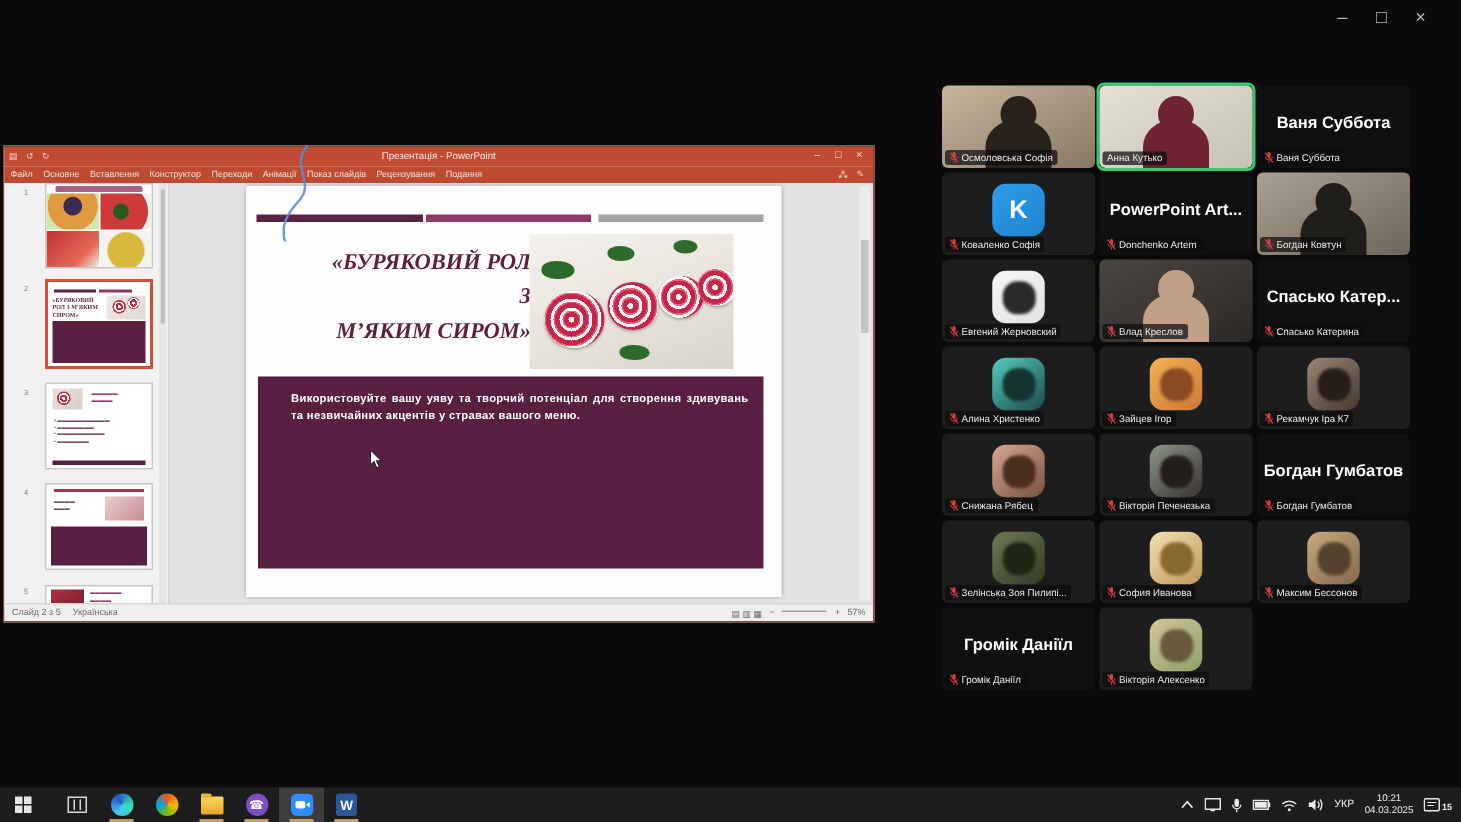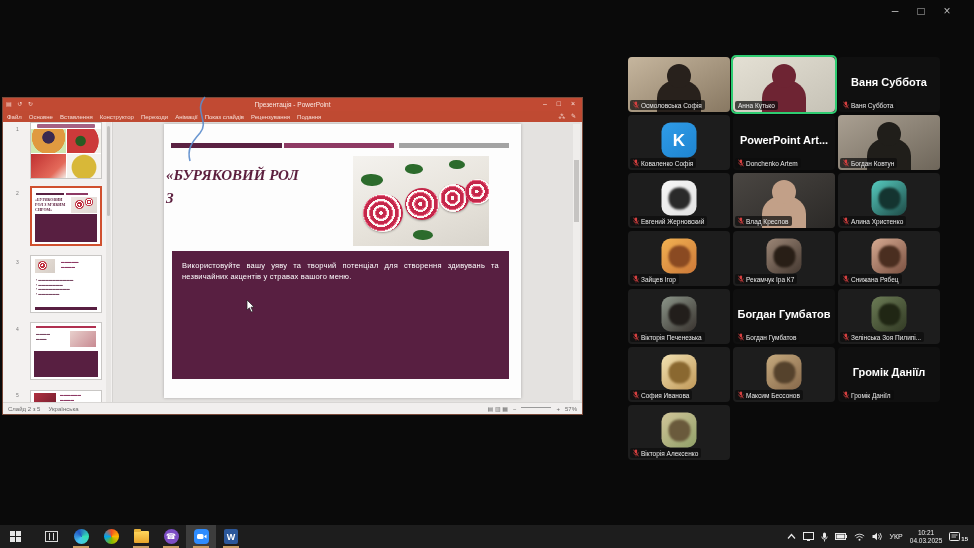--- a/index.html
+++ b/index.html
@@ -43,30 +43,30 @@
       background:repeating-radial-gradient(circle,#fff 0 1px,#c03040 1px 2.5px); }
   .mini-img b + b { left:14px; top:1px; width:8px; height:8px; }
   .mini-box { position:absolute; left:3px; right:3px; bottom:2px; background:#581f41; }
   .mini-lines { position:absolute; font-size:3.5px; color:#7a4a64; line-height:4.5px; }
 
   
   #slide-scrollbar { position:absolute; right:2px; top:2px; width:7px; height:276px; background:#efedeb; }
   #slide-scrollbar .sb-thumb { position:absolute; top:36px; left:1px; width:5px; height:62px; background:#c6c4c2; }
   #slide { position:absolute; left:161px; top:2px; width:357px; height:274px; background:#fdfdfd; box-shadow:0 0 3px rgba(0,0,0,.25); }
   .deco-bar { position:absolute; top:19px; height:5px; }
-  #slide-title { position:absolute; left:2px; top:40px; width:188px; text-align:left;
+  #slide-title { position:absolute; left:2px; top:40px; width:188px; text-align:right;
       font-family:"Liberation Serif", serif; font-weight:bold; font-style:italic;
       font-size:15px; line-height:23px; }
   #slide-image { position:absolute; left:189px; top:32px; width:136px; height:90px;
       background:linear-gradient(160deg,#f4f2ee 0%,#e6e2da 60%,#d8d4cc 100%); overflow:hidden; }
   .roll { position:absolute; border-radius:50%;
       background:repeating-radial-gradient(circle at 45% 50%, #fdf8f6 0 2px, #c4274a 2px 5px, #e8607e 5px 6px); box-shadow:0 1px 2px rgba(0,0,0,.3); }
   .parsley { position:absolute; background:#2c6b2c; border-radius:45% 55% 50% 50%; filter:blur(.4px); }
   #slide-box { position:absolute; left:8px; right:12px; top:127px; height:128px; padding:9px 10px; }
-  #slide-box p { color:#fff; font-size:7.5px; font-weight:normal; line-height:11px; text-align:justify; letter-spacing:.2px; }
+  #slide-box p { color:#fff; font-size:7.5px; font-weight:bold; line-height:11px; text-align:justify; letter-spacing:.2px;margin-left:12px; }
   #cursor { position:absolute; left:82px; top:176px; }
 
   
   #squiggle { position:absolute; left:178px; top:95px; pointer-events:none; }
 
   
   #ppt-statusbar { position:absolute; left:0; bottom:0; width:100%; height:12px; background:#f1efee; border-top:1px solid #d8d6d4;
       display:flex; align-items:center; font-size:6px; color:#6a6a6a; padding:0 5px; }
   #ppt-statusbar .right { margin-left:auto; display:flex; align-items:center; gap:5px; }
   #status-zoom-slider { display:inline-block; width:30px; height:1px; background:#9a9a9a; position:relative; top:-1px; }
@@ -202,20 +202,21 @@
       </div>
 
       <div id="slide">
         <div class="deco-bar" id="bar1" style="left: 7px; width: 111px; background: rgb(90, 33, 66);"></div>
         <div class="deco-bar" id="bar2" style="left: 120px; width: 110px; background: rgb(142, 58, 100);"></div>
         <div class="deco-bar" id="bar3" style="left: 235px; width: 110px; background: rgb(163, 163, 163);"></div>
 
         <div id="slide-title" style="color: rgb(92, 31, 62);">
           <div>«БУРЯКОВИЙ РОЛ</div>
           <div>З</div>
+          <div>М’ЯКИМ СИРОМ»</div>
         </div>
 
         <div id="slide-image">
           <div class="parsley" style="left:8px;  top:18px; width:22px; height:12px;"></div>
           <div class="parsley" style="left:52px; top:8px;  width:18px; height:10px;"></div>
           <div class="parsley" style="left:96px; top:4px;  width:16px; height:9px;"></div>
           <div class="parsley" style="left:60px; bottom:6px; width:20px; height:10px;"></div>
           <div class="roll" style="left:10px; bottom:14px; width:40px; height:38px;"></div>
           <div class="roll" style="left:52px; bottom:26px; width:34px; height:32px;"></div>
           <div class="roll" style="left:86px; bottom:34px; width:30px; height:28px;"></div>
@@ -345,20 +346,32 @@
           <div class="sil" style="background:#c2a088"></div>
         </div>
         <div class="lbl">
           <svg width="6" height="8" viewBox="0 0 10 13">
             <rect x="3.2" y="0.5" width="3.6" height="6.5" rx="1.8" fill="#d84040"></rect>
             <path d="M1.2,5.5 a3.8,3.8 0 0 0 7.6,0" fill="none" stroke="#d84040" stroke-width="1.1"></path>
             <line x1="5" y1="10" x2="5" y2="12.2" stroke="#d84040" stroke-width="1.1"></line>
             <line x1="0.8" y1="1" x2="9.2" y2="12" stroke="#d84040" stroke-width="1.4"></line>
           </svg>
           <span>Влад Креслов</span>
+        </div>
+      </div>
+      <div class="tile name-tile">
+        <div class="big">Спасько  Катер...</div>
+        <div class="lbl">
+          <svg width="6" height="8" viewBox="0 0 10 13">
+            <rect x="3.2" y="0.5" width="3.6" height="6.5" rx="1.8" fill="#d84040"></rect>
+            <path d="M1.2,5.5 a3.8,3.8 0 0 0 7.6,0" fill="none" stroke="#d84040" stroke-width="1.1"></path>
+            <line x1="5" y1="10" x2="5" y2="12.2" stroke="#d84040" stroke-width="1.1"></line>
+            <line x1="0.8" y1="1" x2="9.2" y2="12" stroke="#d84040" stroke-width="1.4"></line>
+          </svg>
+          <span>Спасько Катерина</span>
         </div>
       </div>
       <div class="tile">
         <div class="av" style="background:linear-gradient(140deg,#56ccc0,#1e4a46)">
           <i style="background:#143430"></i>
         </div>
         <div class="lbl">
           <svg width="6" height="8" viewBox="0 0 10 13">
             <rect x="3.2" y="0.5" width="3.6" height="6.5" rx="1.8" fill="#d84040"></rect>
             <path d="M1.2,5.5 a3.8,3.8 0 0 0 7.6,0" fill="none" stroke="#d84040" stroke-width="1.1"></path>

